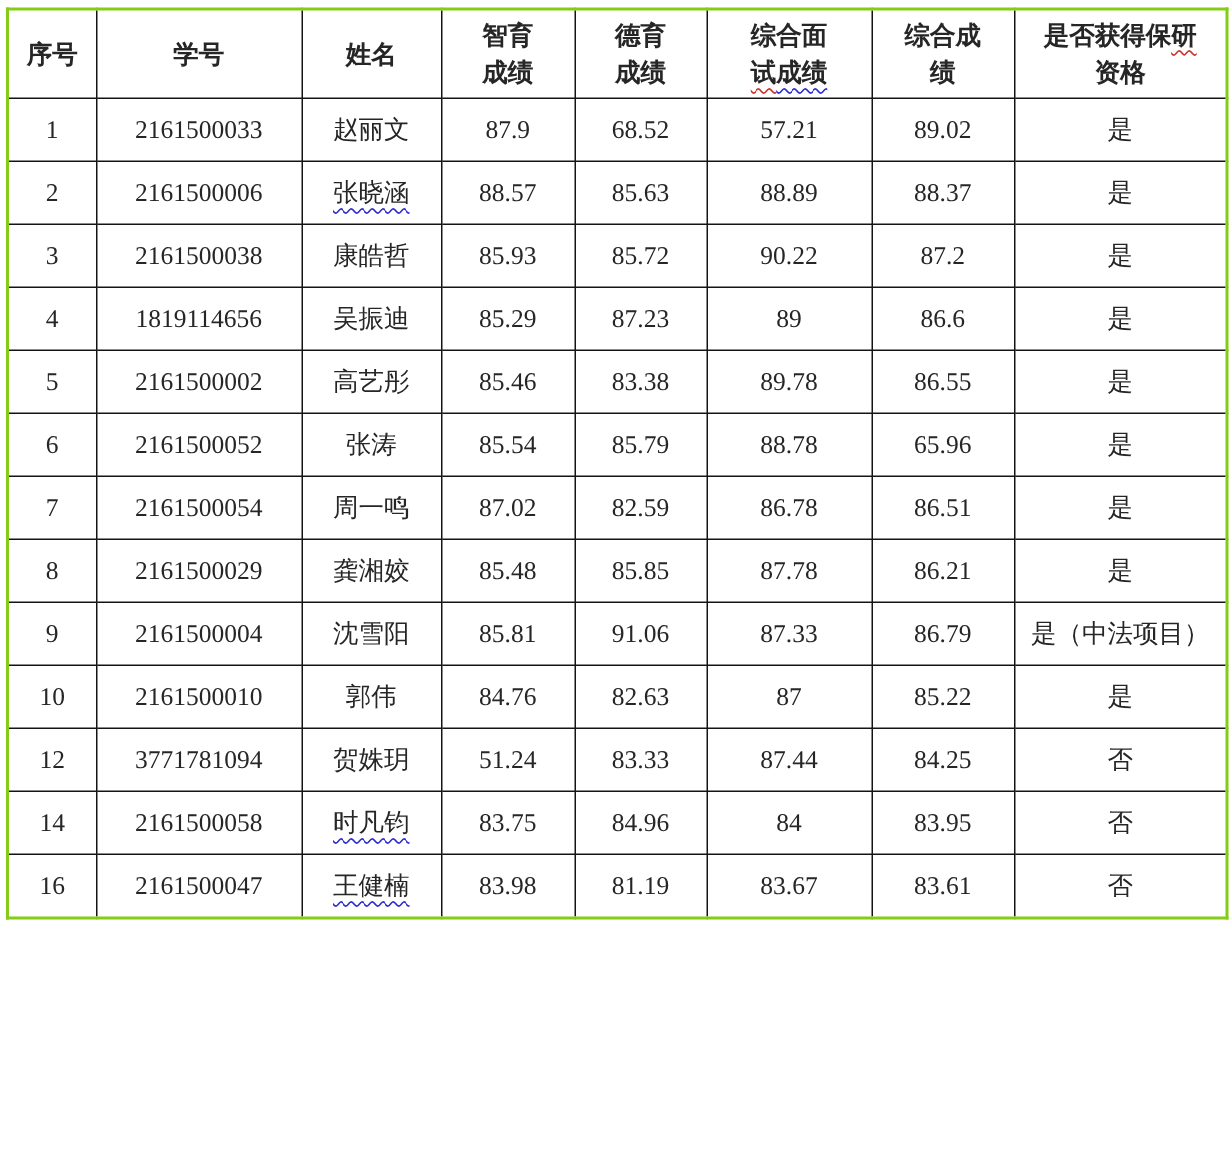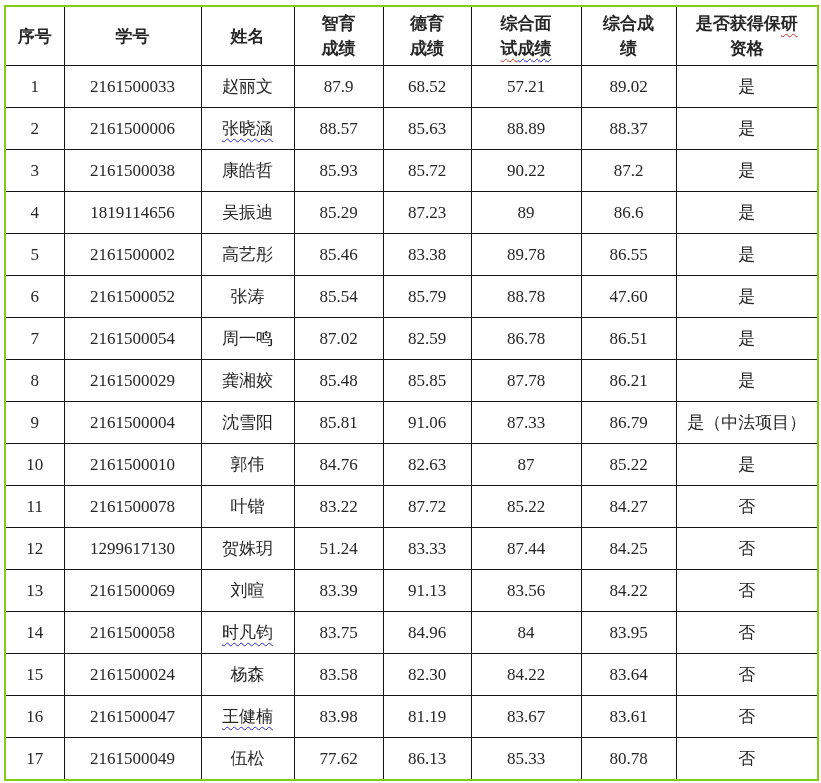--- a/index.html
+++ b/index.html
@@ -135,21 +135,21 @@
         <td>86.55</td>
         <td>是</td>
       </tr>
       <tr>
         <td>6</td>
         <td>2161500052</td>
         <td>张涛</td>
         <td>85.54</td>
         <td>85.79</td>
         <td>88.78</td>
-        <td>47.60</td>
+        <td>65.96</td>
         <td>是</td>
       </tr>
       <tr>
         <td>7</td>
         <td>2161500054</td>
         <td>周一鸣</td>
         <td>87.02</td>
         <td>82.59</td>
         <td>86.78</td>
         <td>86.51</td>
@@ -179,83 +179,43 @@
         <td>10</td>
         <td>2161500010</td>
         <td>郭伟</td>
         <td>84.76</td>
         <td>82.63</td>
         <td>87</td>
         <td>85.22</td>
         <td>是</td>
       </tr>
       <tr>
-        <td>11</td>
-        <td>2161500078</td>
-        <td>叶锴</td>
-        <td>83.22</td>
-        <td>87.72</td>
-        <td>85.22</td>
-        <td>84.27</td>
-        <td>否</td>
-      </tr>
-      <tr>
         <td>12</td>
-        <td>1299617130</td>
+        <td>3771781094</td>
         <td>贺姝玥</td>
         <td>51.24</td>
         <td>83.33</td>
         <td>87.44</td>
         <td>84.25</td>
-        <td>否</td>
-      </tr>
-      <tr>
-        <td>13</td>
-        <td>2161500069</td>
-        <td>刘暄</td>
-        <td>83.39</td>
-        <td>91.13</td>
-        <td>83.56</td>
-        <td>84.22</td>
         <td>否</td>
       </tr>
       <tr>
         <td>14</td>
         <td>2161500058</td>
         <td><span class="wave-blue">时凡钧</span></td>
         <td>83.75</td>
         <td>84.96</td>
         <td>84</td>
         <td>83.95</td>
         <td>否</td>
       </tr>
       <tr>
-        <td>15</td>
-        <td>2161500024</td>
-        <td>杨森</td>
-        <td>83.58</td>
-        <td>82.30</td>
-        <td>84.22</td>
-        <td>83.64</td>
-        <td>否</td>
-      </tr>
-      <tr>
         <td>16</td>
         <td>2161500047</td>
         <td><span class="wave-blue">王健楠</span></td>
         <td>83.98</td>
         <td>81.19</td>
         <td>83.67</td>
         <td>83.61</td>
         <td>否</td>
       </tr>
-      <tr>
-        <td>17</td>
-        <td>2161500049</td>
-        <td>伍松</td>
-        <td>77.62</td>
-        <td>86.13</td>
-        <td>85.33</td>
-        <td>80.78</td>
-        <td>否</td>
-      </tr>
     </tbody>
 </table>
 
 </body></html>

